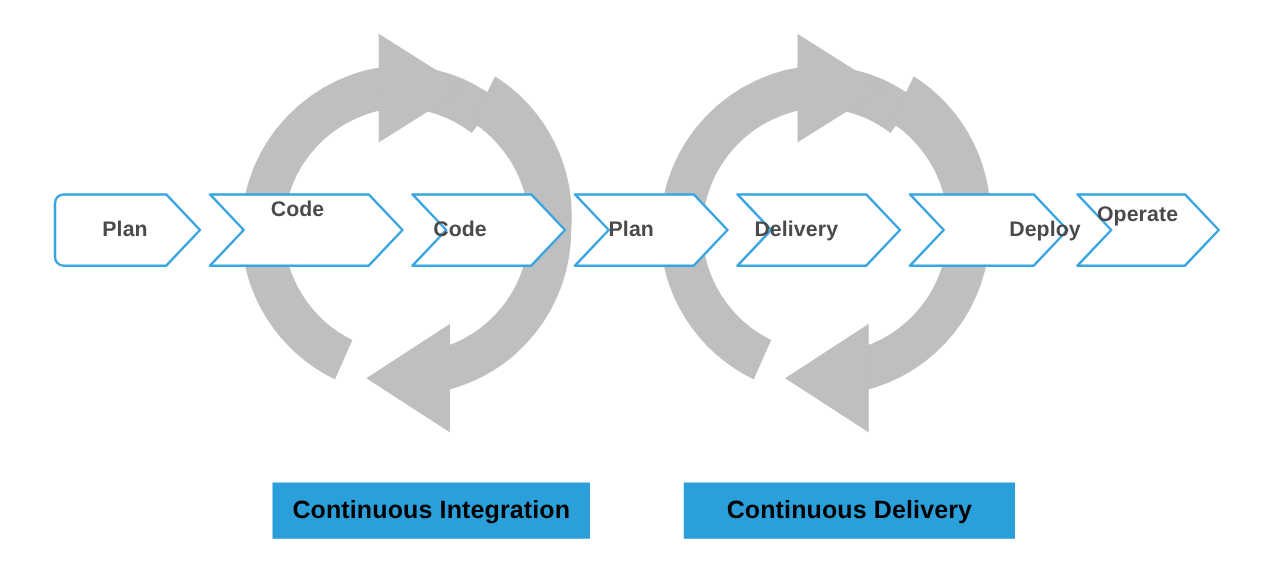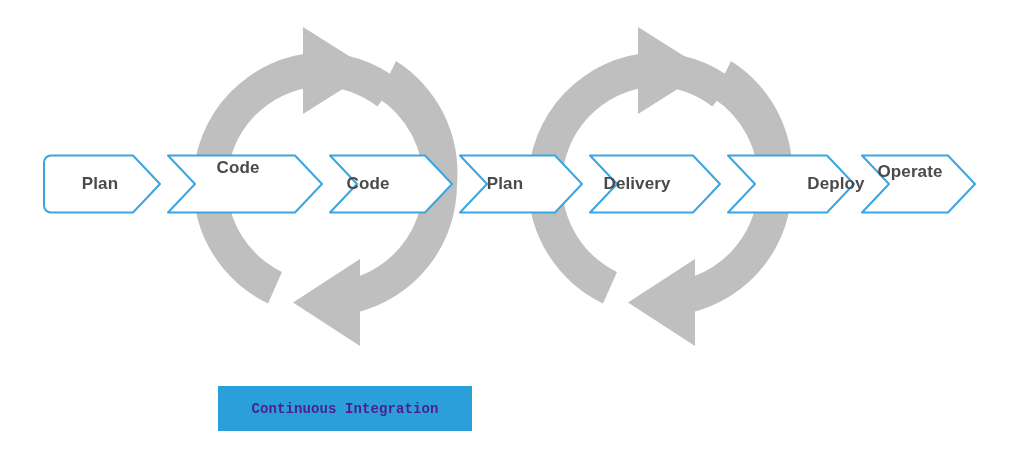--- a/index.html
+++ b/index.html
@@ -44,24 +44,24 @@
     transform: translate(-50%, -50%);
     pointer-events: none;
   }
   
   .caption-box {
     position: absolute;
     display: flex;
     align-items: center;
     justify-content: center;
     background: #2b9fd9;
-    color: #4c1d95;
-    font-family: Liberation Mono, monospace;
+    color: #000000;
+    font-family: Liberation Sans, sans-serif;
     font-weight: bold;
-    font-size: 14px;
+    font-size: 20px;
     letter-spacing: 0.1px;
     white-space: nowrap;
   }
   #caption-ci {
     left: 218px;
     top: 386px;
     width: 254px;
     height: 45px;
   }
   #caption-cd {
@@ -170,14 +170,15 @@
 
   <div class="stage-label" style="left:100px;  top:184px;">Plan</div>
   <div class="stage-label" style="left:238px;  top:168px;">Code</div>
   <div class="stage-label" style="left:368px;  top:184px;">Code</div>
   <div class="stage-label" style="left:505px;  top:184px;">Plan</div>
   <div class="stage-label" style="left:637px;  top:184px;">Delivery</div>
   <div class="stage-label" style="left:792px;  top:184px;margin-left:44px;">Deploy</div>
   <div class="stage-label" style="left:910px;  top:172px;">Operate</div>
 
   <div class="caption-box" id="caption-ci">Continuous Integration</div>
+  <div class="caption-box" id="caption-cd">Continuous Delivery</div>
 
 </div>
 
 </body></html>

